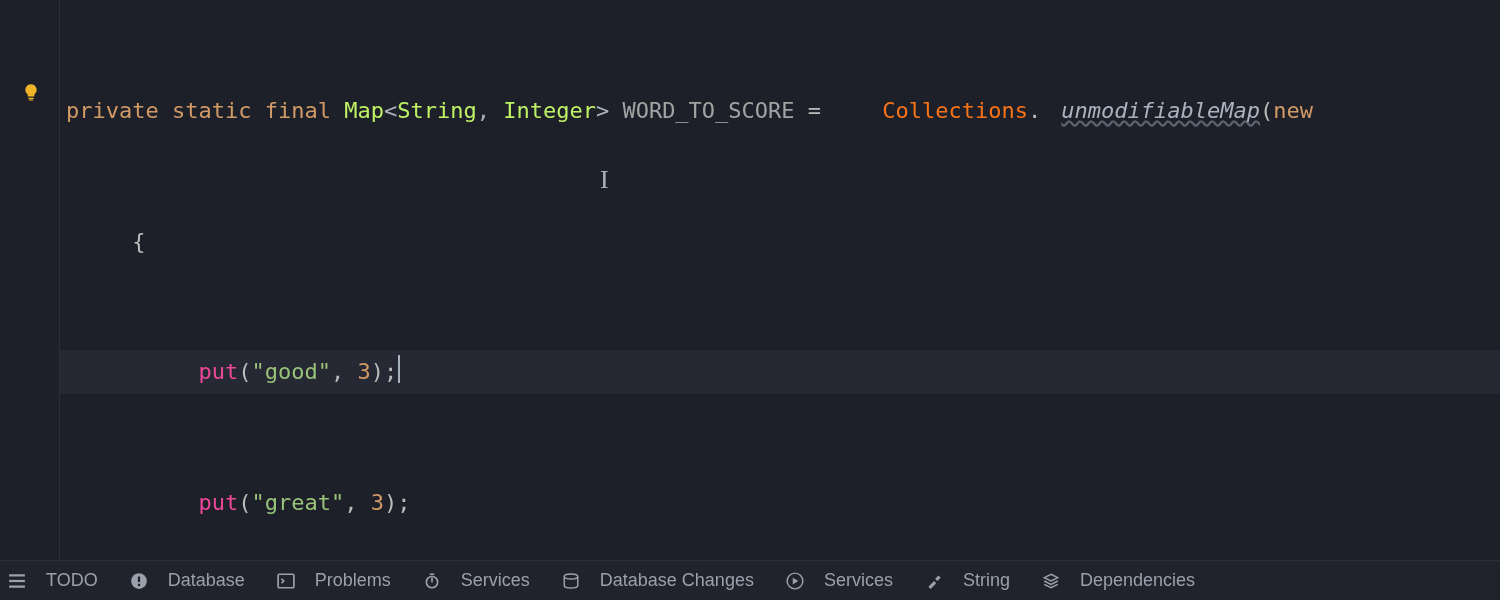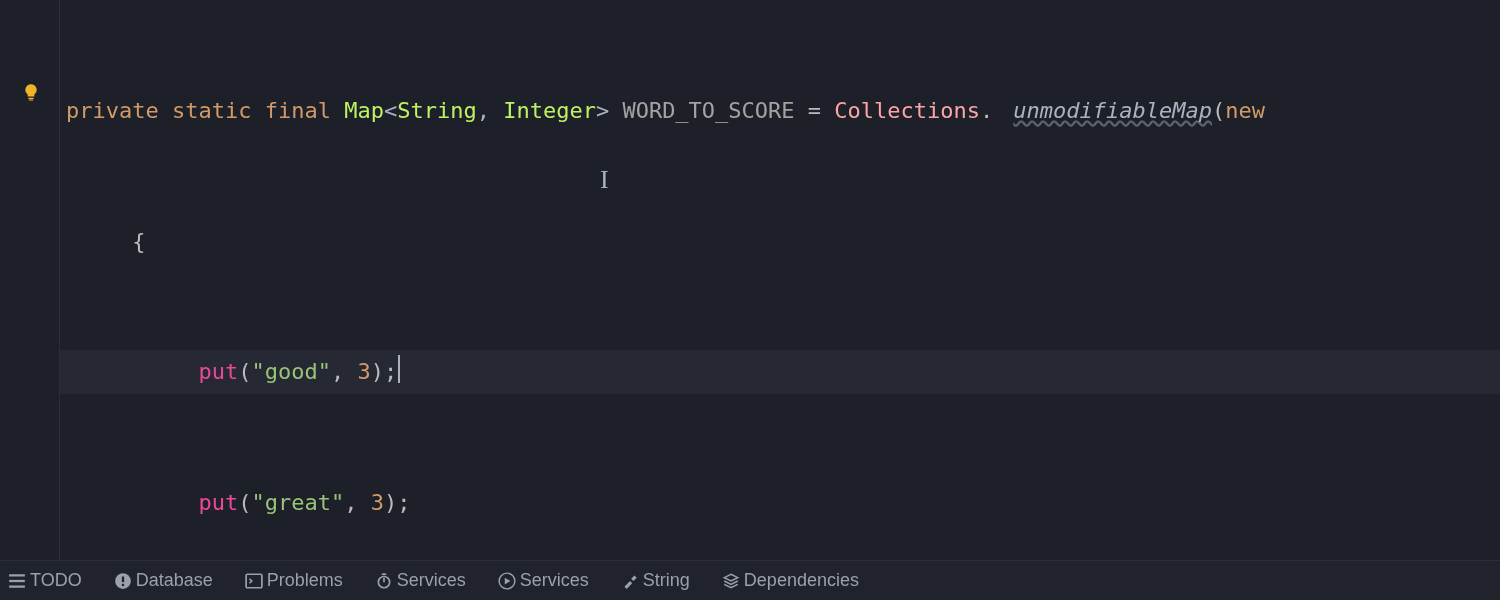--- a/index.html
+++ b/index.html
@@ -36,21 +36,21 @@
     line-height: 43.5px;
     white-space: pre;
     position: relative;
   }
   .line { position: relative; padding-left: 6px; }
   .hl { background: #262933; }
   .kw { color: #d19a66; }
   .type { color: #bef264; }
   .generic { color: #aab2c0; }
   .const { color: #a3a3a3; }
-  .cls { color: #fca5a5; }
+  .cls { color: #f97316; margin-left: 48px; }
   .method-i { color: #aab2c0; font-style: italic; text-decoration: underline wavy #5c6370; text-decoration-skip-ink: none; margin-left: 20px; }
   .paren { color: #bbbbbb; }
   .brace { color: #bbbbbb; }
   .fn { color: #ec4899; }
   .str { color: #98c379; }
   .num { color: #d19a66; }
   .op { color: #bbbbbb; }
   .semi { color: #bbbbbb; }
   .caret {
     display: inline-block;
@@ -80,21 +80,21 @@
     align-items: center;
     padding: 0 8px;
     gap: 32px;
     color: #9aa0ac;
     font-family: -apple-system, 'Segoe UI', sans-serif;
     font-size: 18px;
   }
   .bb-item {
     display: flex;
     align-items: center;
-    gap: 4px;
+    gap: 20px;
     cursor: pointer;
     text-align: center;
   }
   .bb-icon { display: inline-flex; align-items: center; justify-content: center; }
   .bb-icon svg { width: 18px; height: 18px; fill: #9aa0ac; }
 </style>
 </head>
 <body>
 
 <div class="editor">
@@ -160,20 +160,29 @@
           <circle cx="8" cy="9" r="5" fill="none" stroke="#9aa0ac" stroke-width="1.5"></circle>
           <path d="M8 9V5" stroke="#9aa0ac" stroke-width="1.5"></path>
           <path d="M6 2h4" stroke="#9aa0ac" stroke-width="1.5"></path>
         </svg>
       </span>
     <span>Services</span>
   </div>
   <div class="bb-item">
     <span class="bb-icon">
         <svg viewBox="0 0 16 16">
+          <ellipse cx="8" cy="4" rx="6" ry="2.2" fill="none" stroke="#9aa0ac" stroke-width="1.3"></ellipse>
+          <path d="M2 4v8c0 1.2 2.7 2.2 6 2.2s6-1 6-2.2V4" fill="none" stroke="#9aa0ac" stroke-width="1.3"></path>
+        </svg>
+      </span>
+    <span>Database Changes</span>
+  </div>
+  <div class="bb-item">
+    <span class="bb-icon">
+        <svg viewBox="0 0 16 16">
           <circle cx="8" cy="8" r="7" fill="none" stroke="#9aa0ac" stroke-width="1.3"></circle>
           <path d="M6 5l5 3-5 3z"></path>
         </svg>
       </span>
     <span>Services</span>
   </div>
   <div class="bb-item">
     <span class="bb-icon">
         <svg viewBox="0 0 16 16">
           <path d="M3 13l5-5 2 2-5 5zM9 6l3-3 2 2-3 3z"></path>

